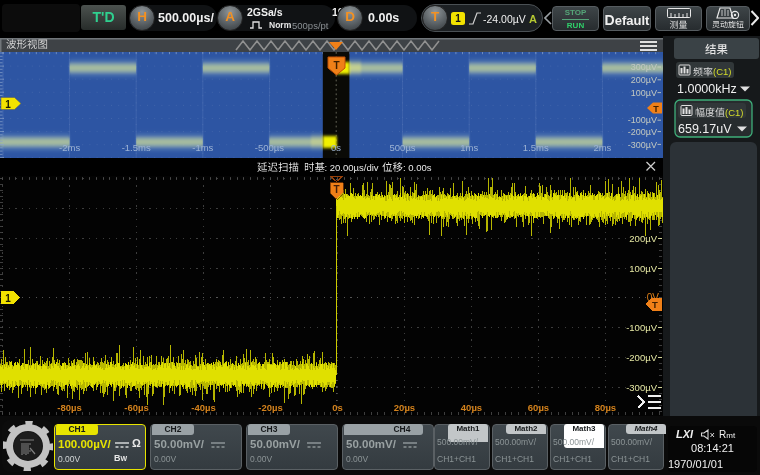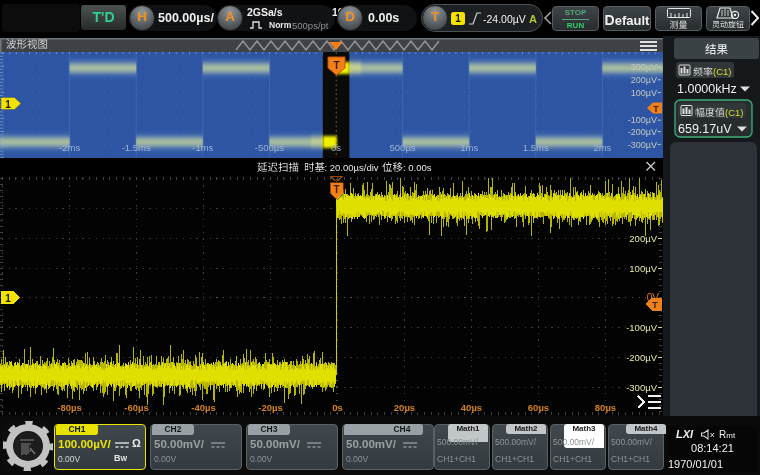--- a/index.html
+++ b/index.html
@@ -312,21 +312,21 @@
 <div style="position:absolute;left:437px;top:454px;font-size:8.5px;color:#8c9496;">CH1+CH1</div>
 <div style="position:absolute;left:492px;top:424px;width:56px;height:46px;background:linear-gradient(#40484d,#343b40);border:1px solid #5a6064;border-radius:4px;box-sizing:border-box;"></div>
 <div style="position:absolute;left:506px;top:424px;width:40px;height:10px;background:#c2c6c8;border-radius:3px 3px 0 3px;text-align:center;font-size:8px;font-weight:bold;color:#15181a;line-height:10px;">Math2</div>
 <div style="position:absolute;left:495px;top:437px;font-size:8.5px;color:#8c9496;">500.00mV/</div>
 <div style="position:absolute;left:495px;top:454px;font-size:8.5px;color:#8c9496;">CH1+CH1</div>
 <div style="position:absolute;left:550px;top:424px;width:56px;height:46px;background:linear-gradient(#40484d,#343b40);border:1px solid #5a6064;border-radius:4px;box-sizing:border-box;"></div>
 <div style="position:absolute;left:564px;top:424px;width:40px;height:24px;background:#ffffff;border-radius:3px 3px 0 3px;text-align:center;font-size:8px;font-weight:bold;color:#15181a;line-height:10px;">Math3</div>
 <div style="position:absolute;left:553px;top:437px;font-size:8.5px;color:#8c9496;">500.00mV/</div>
 <div style="position:absolute;left:553px;top:454px;font-size:8.5px;color:#8c9496;">CH1+CH1</div>
 <div style="position:absolute;left:608px;top:424px;width:56px;height:46px;background:linear-gradient(#40484d,#343b40);border:1px solid #5a6064;border-radius:4px;box-sizing:border-box;"></div>
-<div style="position:absolute;left:626px;top:424px;width:40px;height:10px;background:#c2c6c8;border-radius:3px 3px 0 3px;text-align:center;font-size:8px;font-weight:bold;color:#15181a;line-height:10px;">Math4</div>
+<div style="position:absolute;left:626px;top:424px;width:40px;height:10px;background:#c2c6c8;border-radius:3px 3px 0 3px;text-align:center;font-size:8px;font-weight:bold;color:#15181a;line-height:10px;font-style:italic;">Math4</div>
 <div style="position:absolute;left:611px;top:437px;font-size:8.5px;color:#8c9496;">500.00mV/</div>
 <div style="position:absolute;left:611px;top:454px;font-size:8.5px;color:#8c9496;">CH1+CH1</div>
 <div style="position:absolute;left:668px;top:426px;width:89px;height:46px;background:#060606;border-radius:4px;"></div>
 <div style="position:absolute;left:676px;top:428px;font-size:11px;font-weight:bold;font-style:italic;color:#f0f0f0;">LXI</div>
 <svg style="position:absolute;left:700px;top:429px;" width="16" height="11">
     <path d="M1.5 4h2.5l4-3v9l-4-3H1.5z" fill="none" stroke="#d8d8d8" stroke-width="1.1"></path>
     <path d="M10.5 4l3.5 4M14 4l-3.5 4" stroke="#d8d8d8" stroke-width="1"></path>
   </svg>
 <div style="position:absolute;left:719px;top:429px;font-size:10px;color:#f0f0f0;">R<span style="font-size:8px;">mt</span></div>
 <div style="position:absolute;left:668px;top:442px;width:89px;text-align:center;font-size:11px;color:#f0f0f0;">08:14:21</div>

